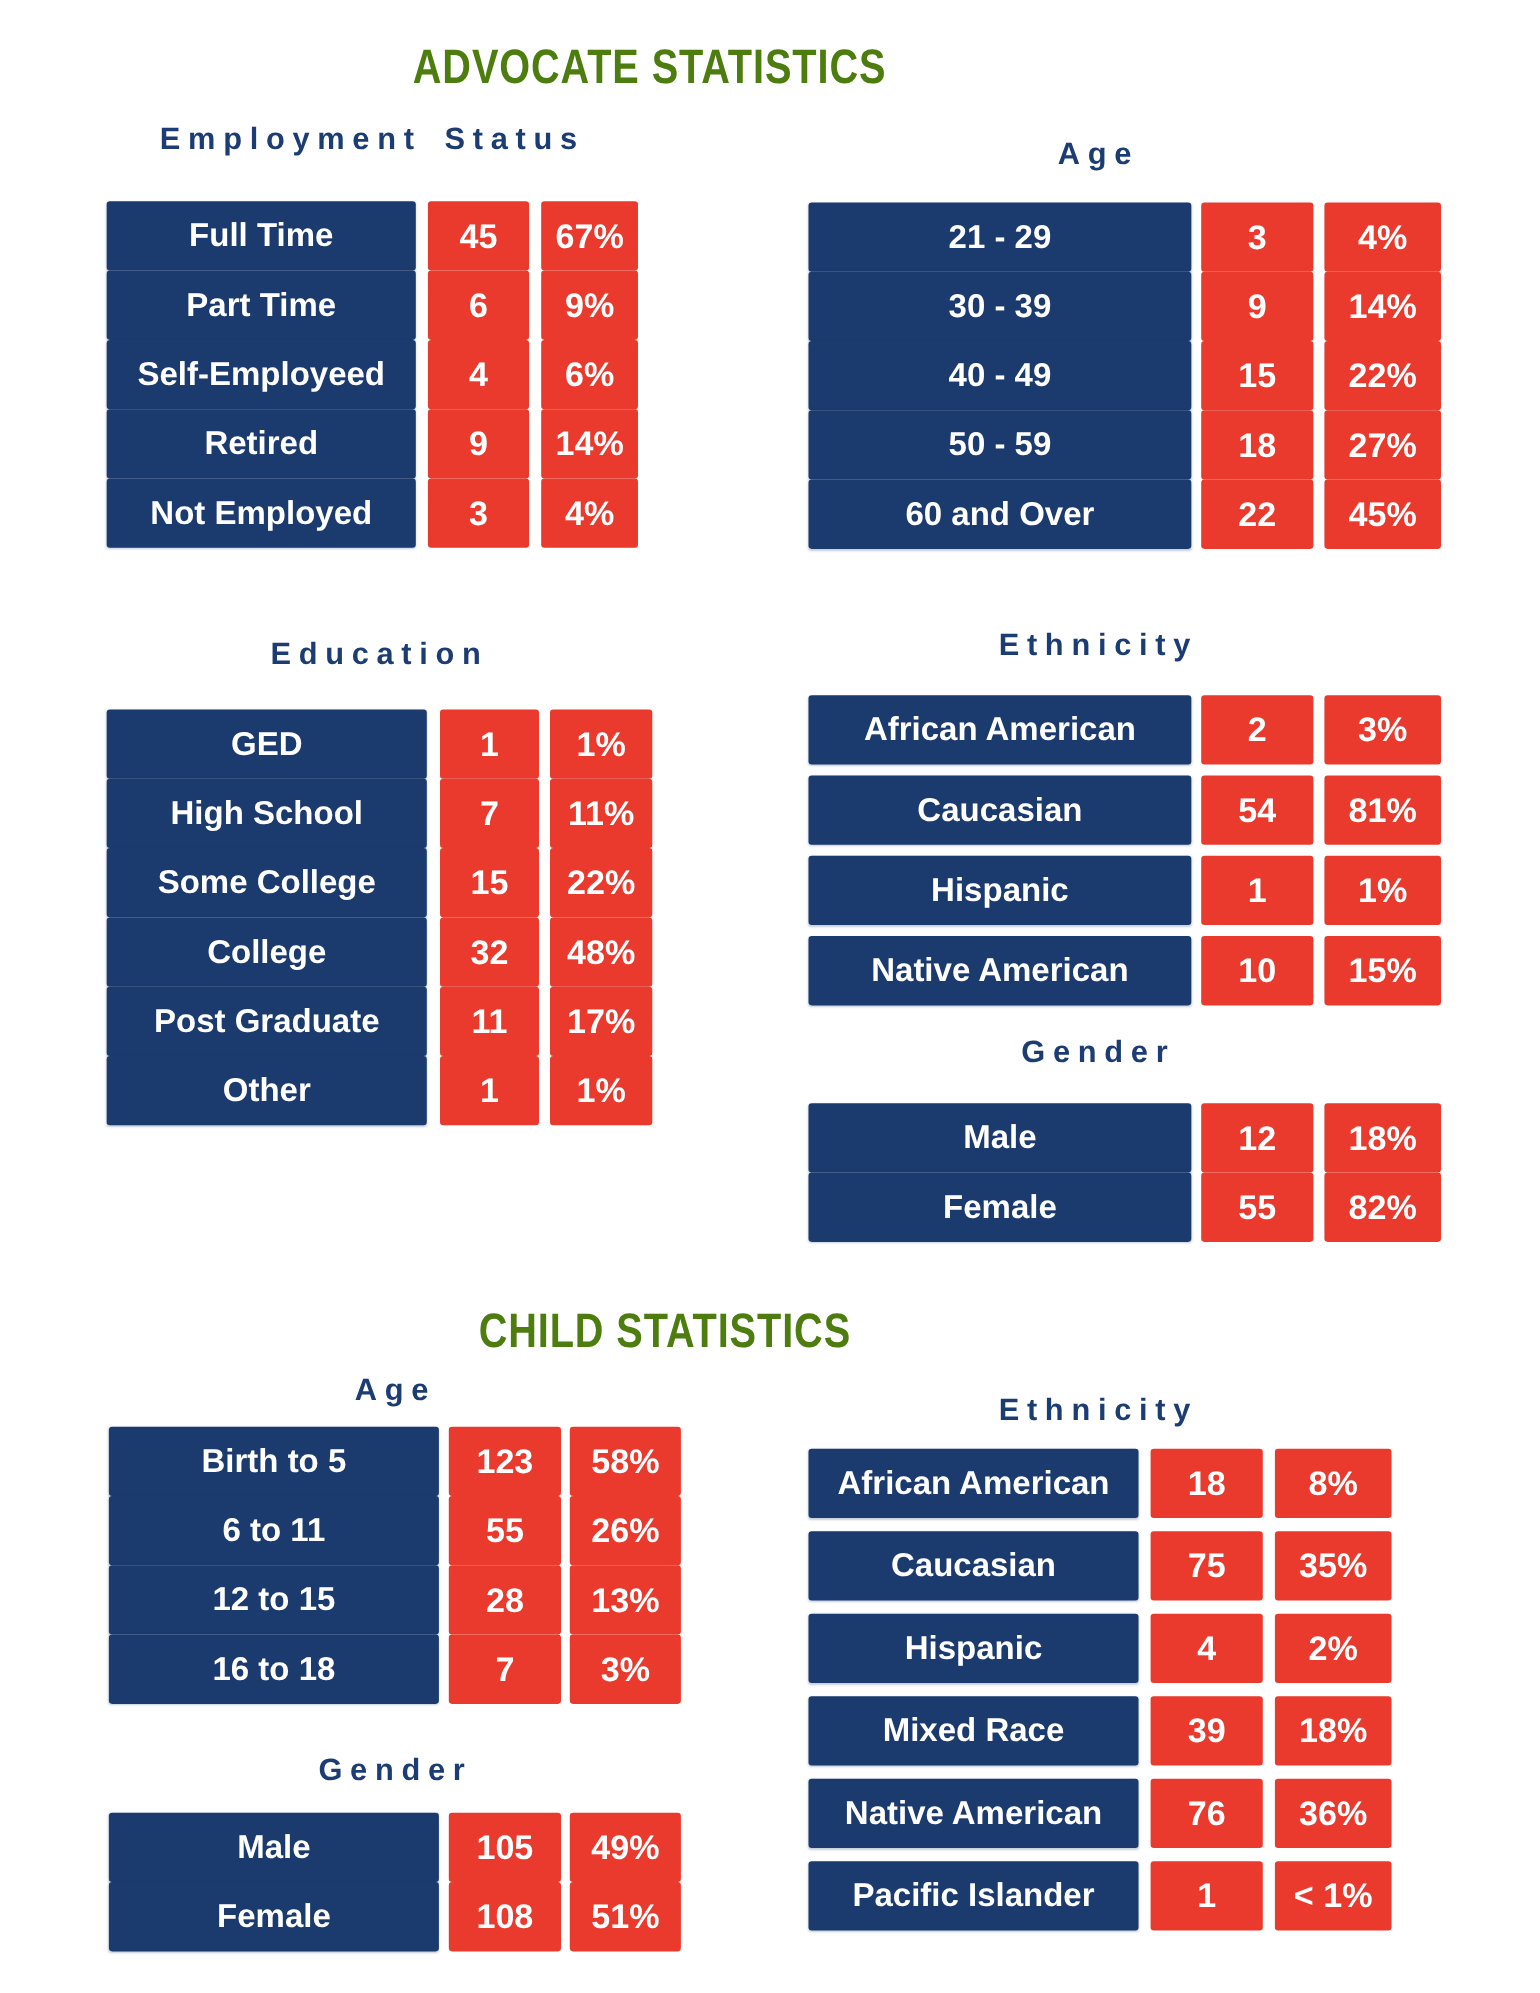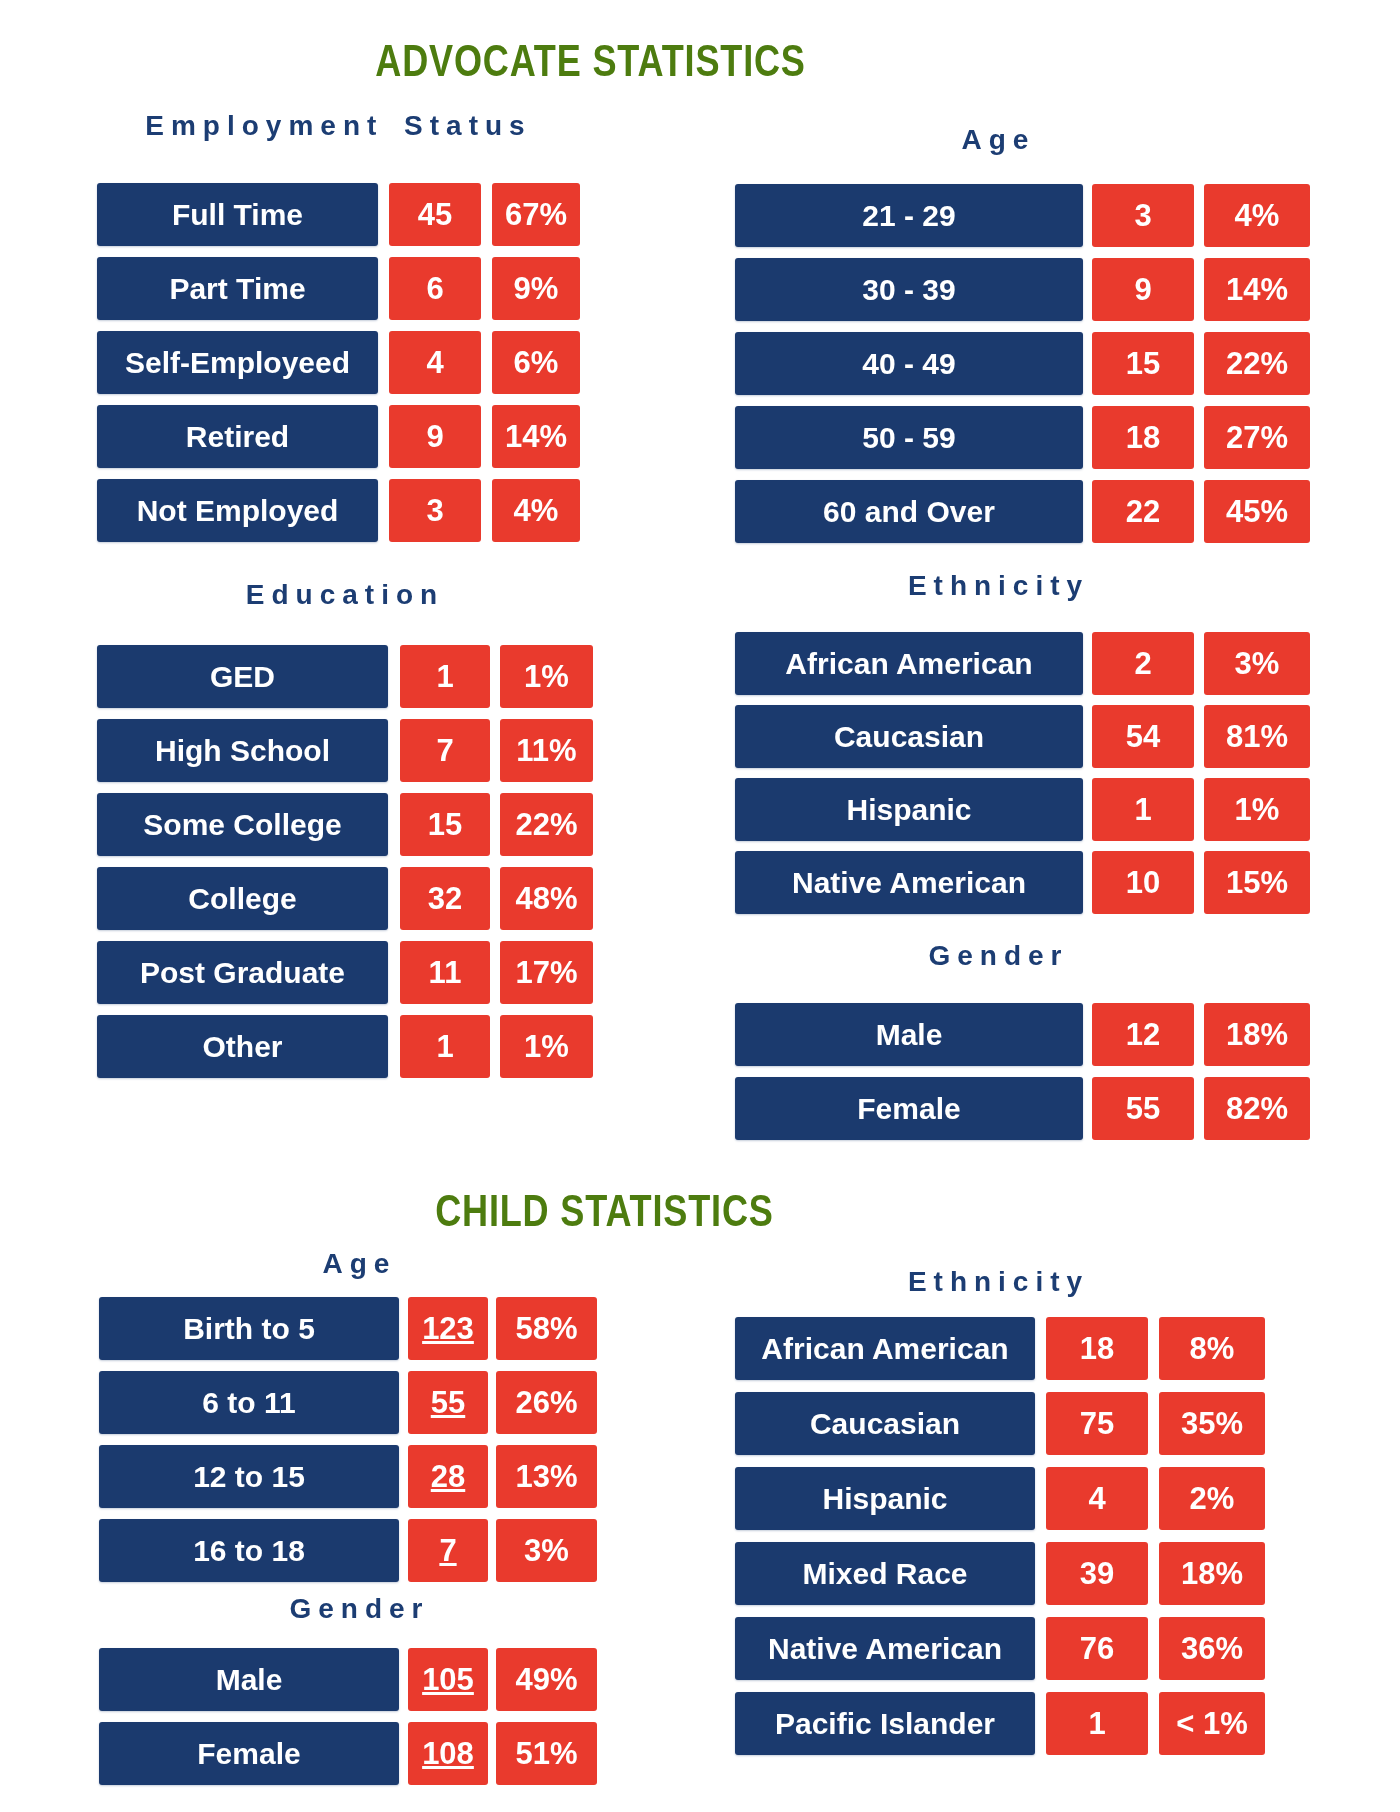--- a/index.html
+++ b/index.html
@@ -10,21 +10,21 @@
   .page-title{
     position:absolute;text-align:center;color:#4d7c0f;
     font-size:44px;font-weight:bold;white-space:nowrap;
   }
   .page-title .squeeze{display:inline-block;transform:scaleX(.82);letter-spacing:1px;}
   .head{
     position:absolute;text-align:center;color:#1c3d73;
     font-size:28px;font-weight:bold;letter-spacing:7px;word-spacing:6px;white-space:nowrap;
   }
   .rows{position:absolute;}
-  .row{display:flex;margin-bottom:11px;}
+  .row{display:flex;}
   .cell{
     height:63px;border-radius:3px;display:flex;align-items:center;justify-content:center;
     color:#ffffff;font-weight:bold;box-sizing:border-box;
   }
   .lbl{background:#1b3a6e;font-size:30px;box-shadow:0 1px 2px rgba(27,58,110,.25);}
   .num{background:#e93a2d;font-size:31px;}
 
   
   #s0-head{top:110px;left:97px;width:483px;}
   #s1-head{top:124px;left:735px;width:527px;}
@@ -45,21 +45,21 @@
   #s6-rows{top:1648px;left:99px;}
   #s7-rows{top:1317px;left:735px;}
 
   
   #s0-rows .lbl{width:281px;} #s0-rows .c1{width:92px;margin-left:11px;} #s0-rows .c2{width:88px;margin-left:11px;}
   #s2-rows .lbl{width:291px;} #s2-rows .c1{width:90px;margin-left:12px;} #s2-rows .c2{width:93px;margin-left:10px;}
   #s1-rows .lbl,#s3-rows .lbl,#s4-rows .lbl{width:348px;}
   #s1-rows .c1,#s3-rows .c1,#s4-rows .c1{width:102px;margin-left:9px;}
   #s1-rows .c2,#s3-rows .c2,#s4-rows .c2{width:106px;margin-left:10px;}
   #s5-rows .lbl,#s6-rows .lbl{width:300px;text-align:center;}
-  #s5-rows .c1,#s6-rows .c1{width:80px;margin-left:9px;text-decoration:underline;}
+  #s5-rows .c1,#s6-rows .c1{width:102px;margin-left:9px;}
   #s5-rows .c2,#s6-rows .c2{width:101px;margin-left:8px;}
   #s7-rows .lbl{width:300px;} #s7-rows .c1{width:102px;margin-left:11px;} #s7-rows .c2{width:106px;margin-left:11px;}
   #s7-rows .row{margin-bottom:12px;}
   #s3-rows .row{margin-bottom:10px;}
 </style>
 </head>
 <body>
 
 <div class="page-title" id="advocate-title" style="top:36px;left:0;width:1180px;"><span class="squeeze">ADVOCATE STATISTICS</span></div>
 

